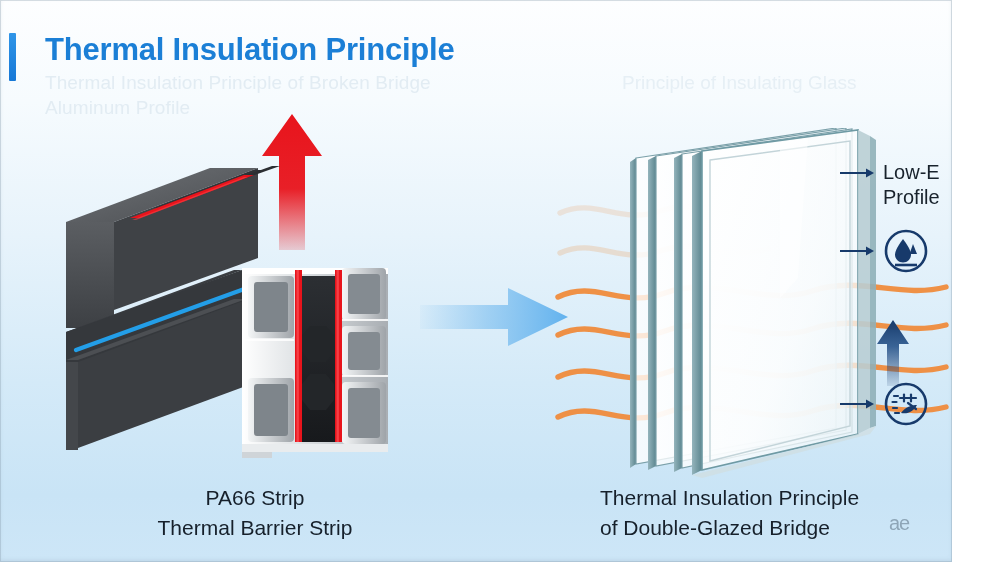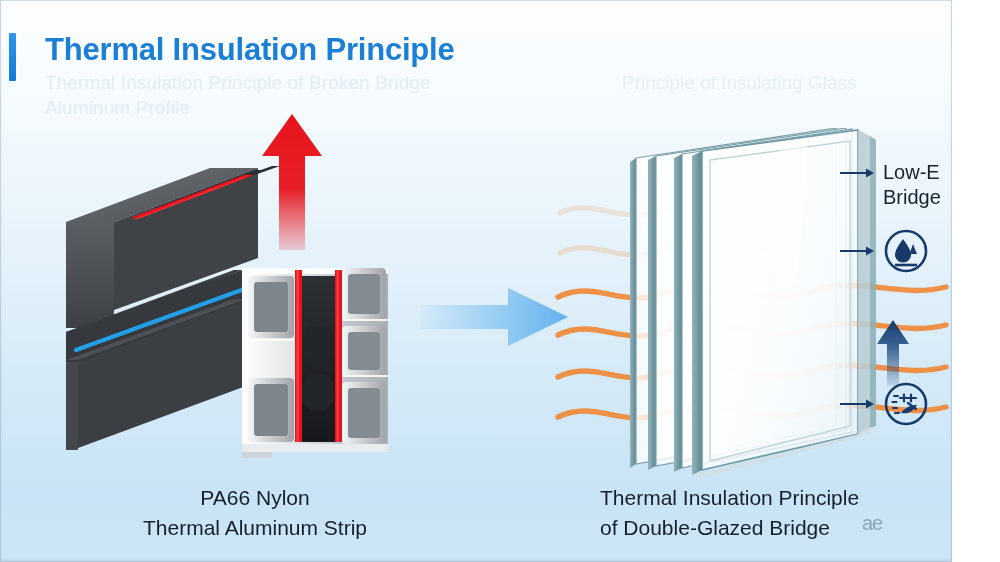--- a/index.html
+++ b/index.html
@@ -27,21 +27,21 @@
   .title-cn{position:absolute;left:612px;top:28px;font-size:33px;font-weight:bold;
     color:#1b7fd6;letter-spacing:1px;white-space:nowrap;
     font-family:"DejaVu Sans","Liberation Sans",sans-serif;}
   .sub-cn{position:absolute;left:622px;top:70px;font-size:19px;line-height:25px;
     color:#e6eff5;white-space:nowrap;}
 
   
   .caption{position:absolute;font-size:21px;line-height:30px;color:#16202b;text-align:center;}
   #cap-left{left:100px;top:483px;width:310px;}
   #cap-right{left:600px;top:483px;width:330px;text-align:left;}
-  .cap-mark{position:absolute;left:862px;top:512px;font-size:20px;color:#5d7284;opacity:.55;
+  .cap-mark{position:absolute;left:889px;top:512px;font-size:20px;color:#5d7284;opacity:.55;
     letter-spacing:-1px;}
 
   
   #mid-arrow{position:absolute;left:420px;top:278px;width:150px;height:78px;}
 
   
   #profile{position:absolute;left:58px;top:150px;width:360px;height:310px;}
 
   
   #red-arrow{position:absolute;left:252px;top:112px;width:80px;height:140px;}
@@ -257,21 +257,21 @@
     </defs>
     <path d="M20 2 L36 26 L26 26 L26 68 L14 68 L14 26 L4 26 Z" fill="url(#bUp)"></path>
   </svg>
 
   <div class="callout" id="co-lowe">
     <svg class="arrow-line" viewBox="0 0 34 12">
       <line x1="0" y1="6" x2="26" y2="6" stroke="#173a6b" stroke-width="2"></line>
       <polygon points="26,1.5 34,6 26,10.5" fill="#173a6b"></polygon>
     </svg>
     <div class="txt">Low-E
-Bridge</div>
+Profile</div>
   </div>
 
   <div class="callout" id="co-water">
     <svg class="arrow-line" viewBox="0 0 34 12">
       <line x1="0" y1="6" x2="26" y2="6" stroke="#173a6b" stroke-width="2"></line>
       <polygon points="26,1.5 34,6 26,10.5" fill="#173a6b"></polygon>
     </svg>
     <svg class="icon-circle" viewBox="0 0 46 46">
       <circle cx="23" cy="23" r="20" fill="none" stroke="#173a6b" stroke-width="2.6"></circle>
       <path d="M20 11 C20 11, 12 21, 12 26.5 C12 31.2, 15.7 34.5, 20 34.5
@@ -296,22 +296,22 @@
         <line x1="17" y1="17" x2="33" y2="17"></line>
         <line x1="21" y1="13.5" x2="21" y2="20.5"></line>
         <line x1="28" y1="13.5" x2="28" y2="20.5"></line>
       </g>
       <path d="M18 32 C22 26, 29 24, 34 24 C31 30, 25 33.5, 18 32 Z" fill="#173a6b"></path>
       <line x1="25" y1="22" x2="33" y2="28" stroke="#173a6b" stroke-width="2.2" stroke-linecap="round"></line>
     </svg>
   </div>
 
   <div class="caption" id="cap-left">
-    <div>PA66 Nylon</div>
-    <div>Thermal Aluminum Strip</div>
+    <div>PA66 Strip</div>
+    <div>Thermal Barrier Strip</div>
   </div>
 
   <div class="caption" id="cap-right">
     <div>Thermal Insulation Principle</div>
     <div>of Double-Glazed Bridge</div>
   </div>
   <div class="cap-mark">ae</div>
 
 </div>
 

